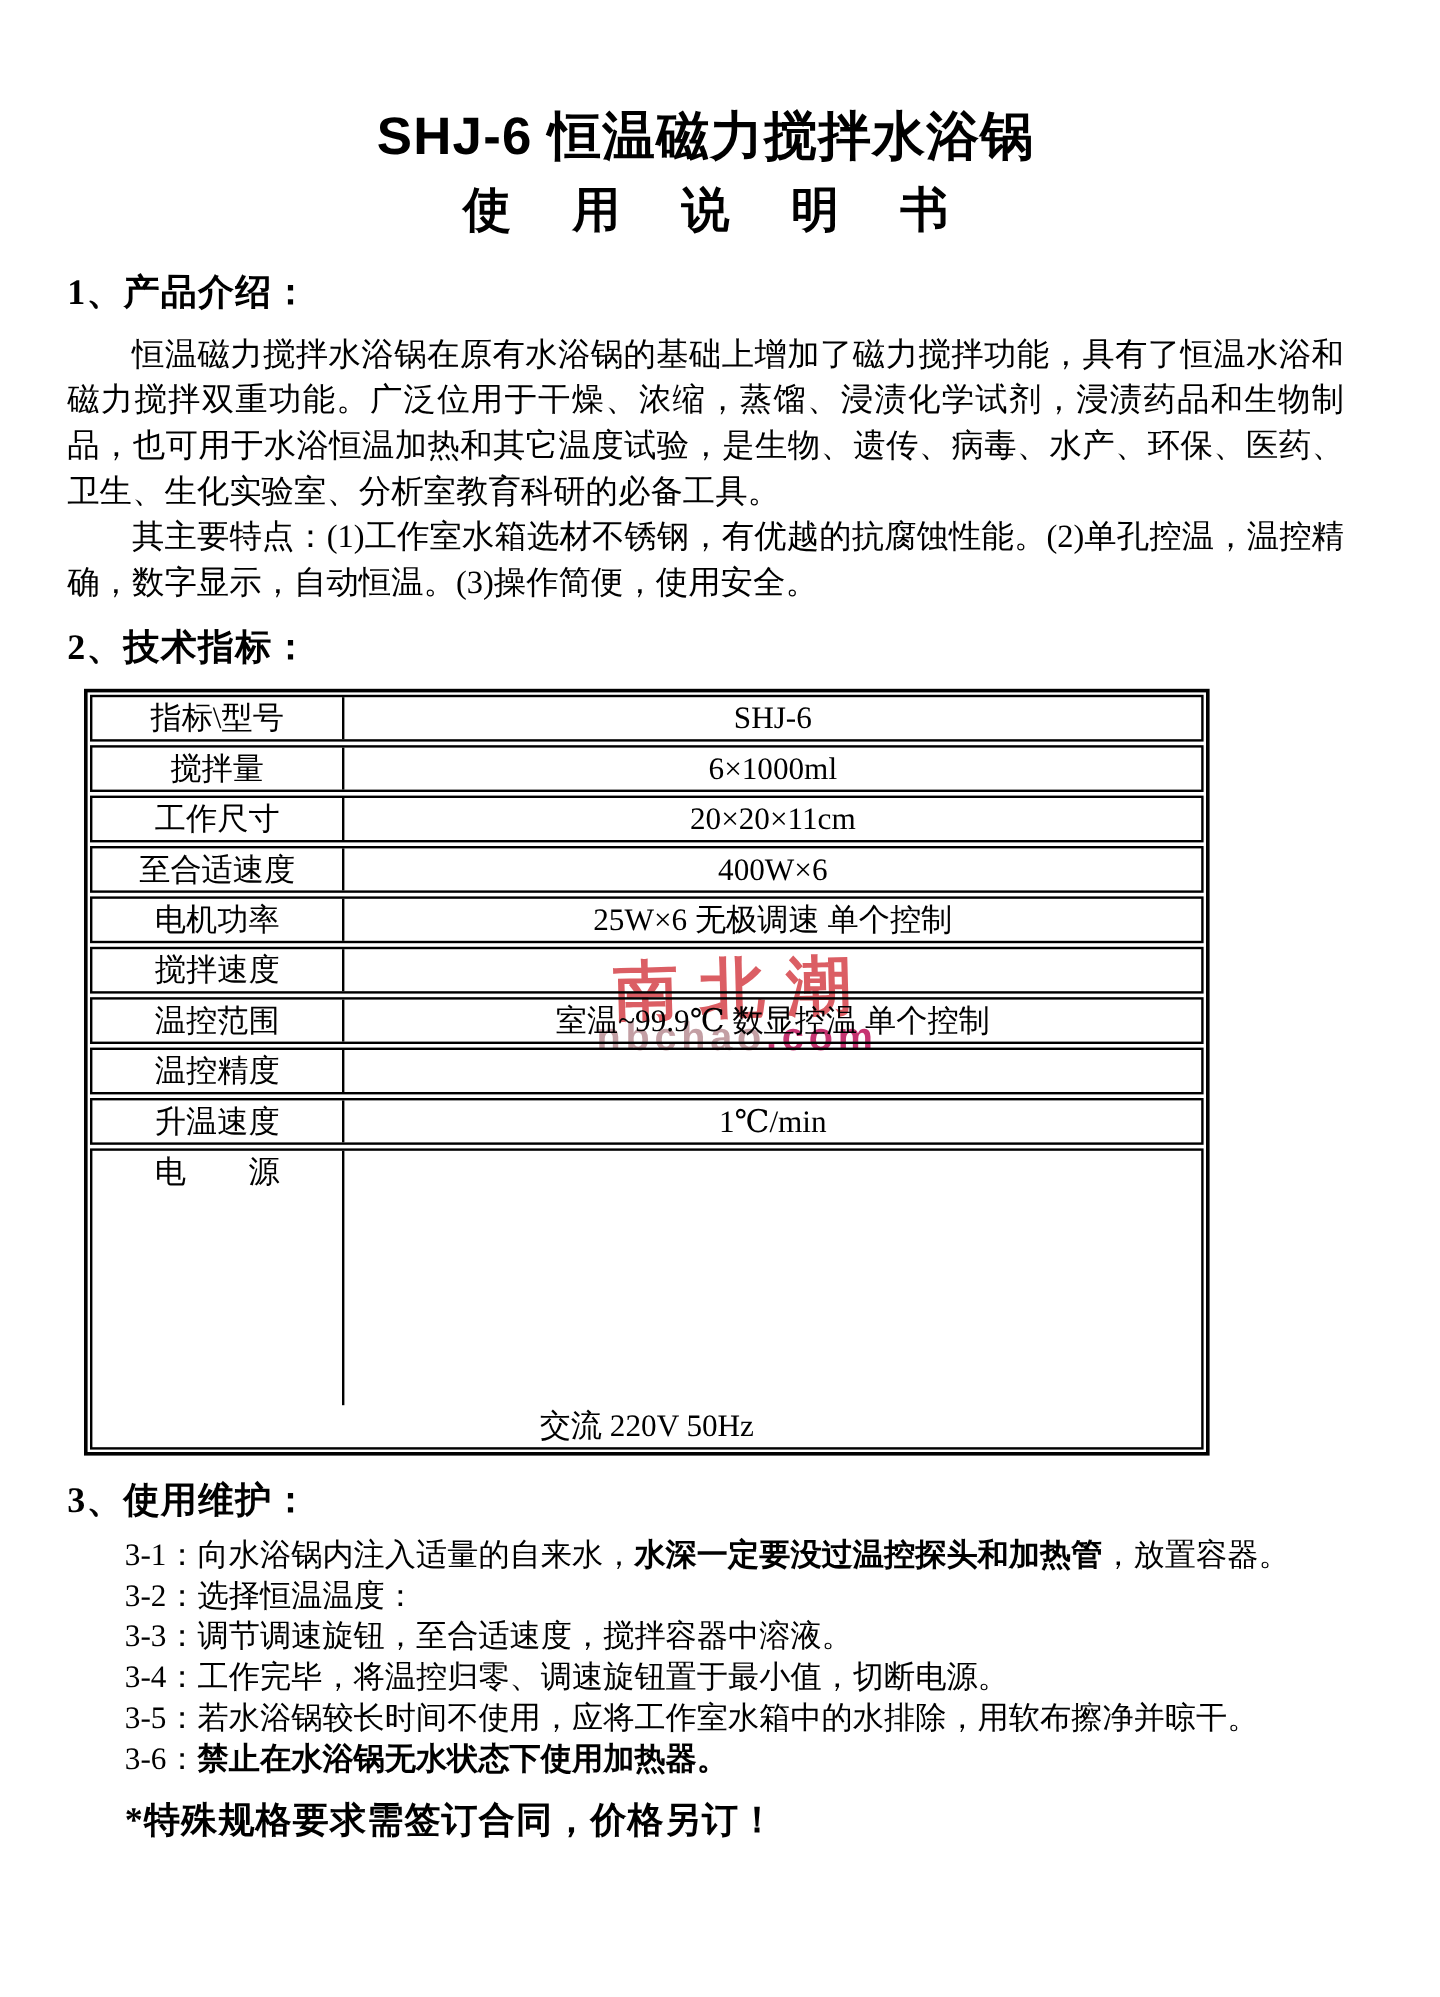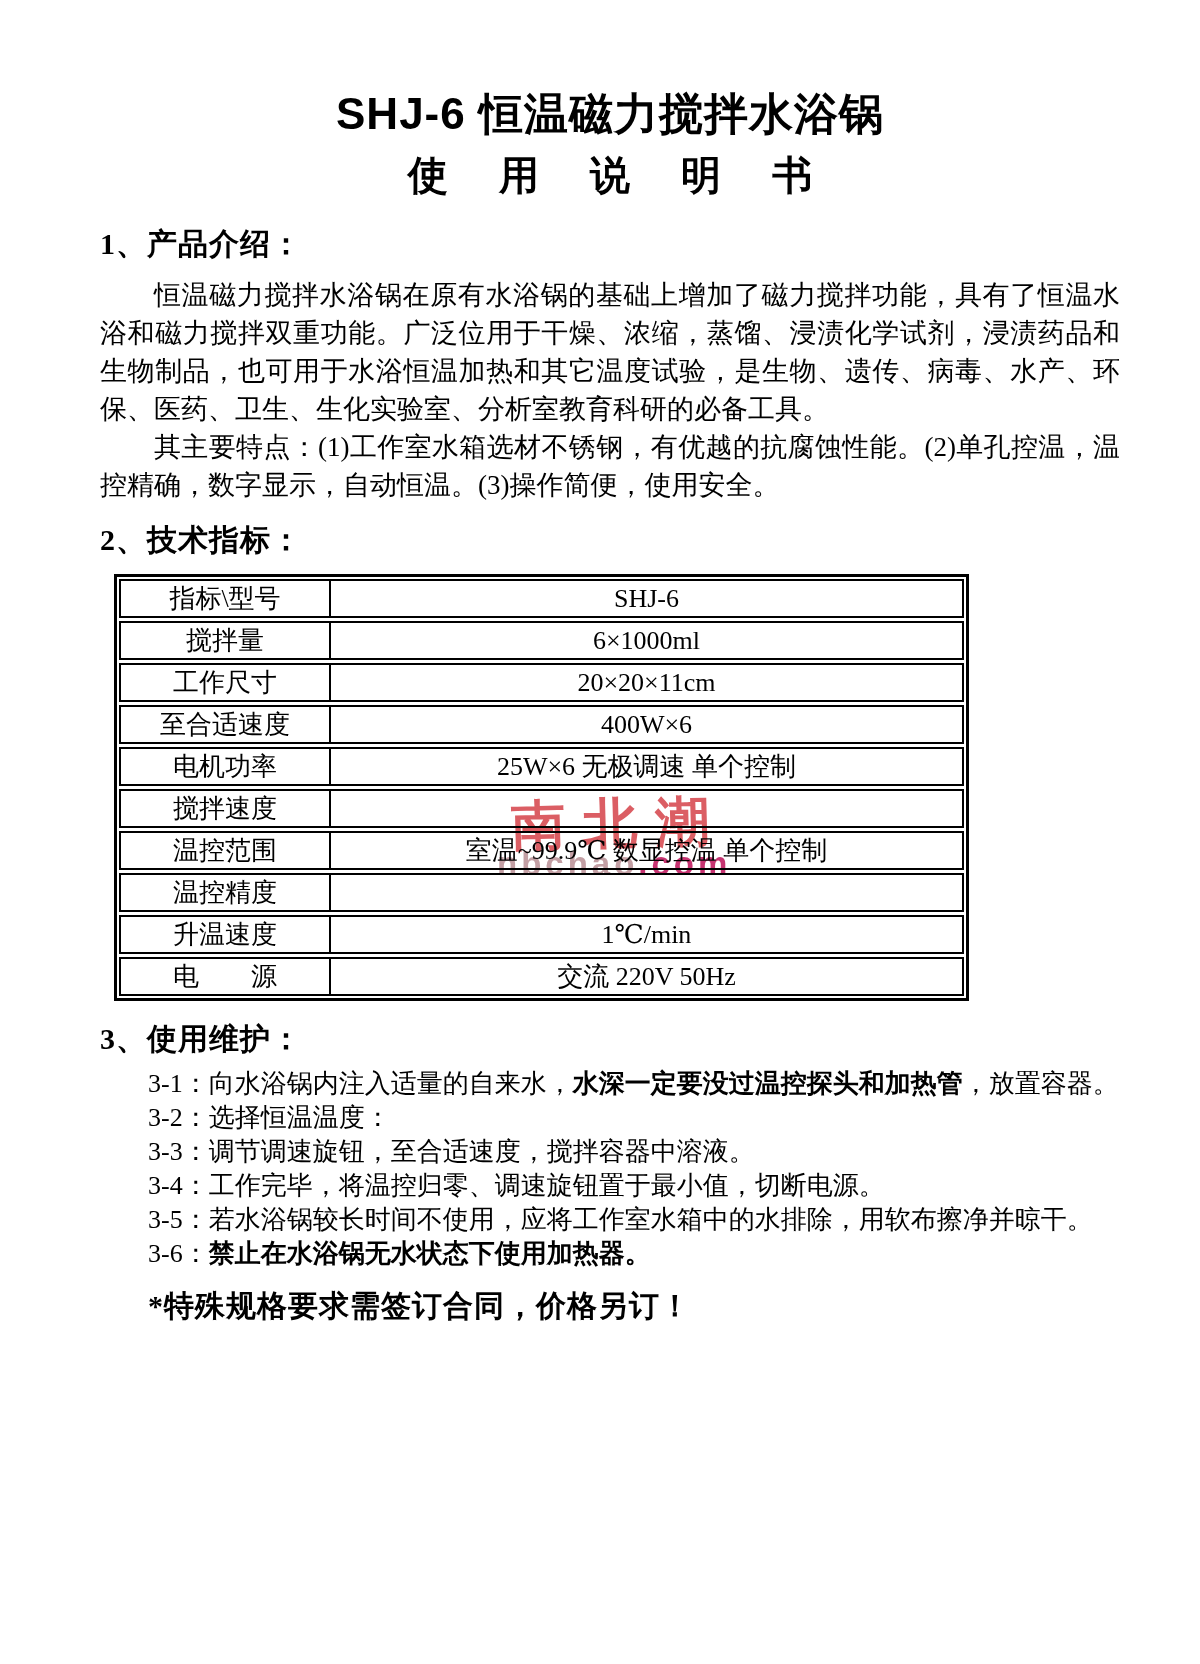--- a/index.html
+++ b/index.html
@@ -1,21 +1,21 @@
 <!DOCTYPE html>
 <html><head>
 <meta charset="utf-8">
 <style>
   html,body{margin:0;padding:0;background:#ffffff;}
   body{
     width:1200px;height:1664px;position:relative;overflow:hidden;
     color:#000;font-family:"Liberation Serif","DejaVu Serif",serif;
     -webkit-font-smoothing:antialiased;
   }
-  .page{padding:88px 80px 0 100px;position:relative;}
+  .page{padding:88px 80px 0 56px;position:relative;}
 
   .doc-title{
     font-family:"Liberation Sans","DejaVu Sans",sans-serif;
     font-size:44px;line-height:52px;font-weight:bold;
     text-align:center;letter-spacing:1px;
   }
   .doc-subtitle{
     font-family:"Liberation Sans","DejaVu Sans",sans-serif;
     font-size:40px;line-height:50px;font-weight:bold;
     text-align:center;letter-spacing:20px;text-indent:20px;
@@ -31,28 +31,28 @@
   .h3{margin-top:18px;}
 
   .body-p{
     font-size:27px;line-height:38px;margin:0;text-align:justify;
   }
   .first{margin-top:12px;}
   .indent{text-indent:2em;}
 
   
   .spec-table{
-    margin:14px 0 0 14px;width:855px;
+    margin:14px 0 0 14px;width:938px;
     border:3px solid #000;padding:2px;box-sizing:border-box;
   }
   .spec-row{
     display:flex;align-items:stretch;border:2px solid #000;
     margin-bottom:3px;
   }
-  .spec-row:last-child{margin-bottom:0;}
+  .spec-row:last-child{margin-bottom:0;flex-direction:column;}
   .spec-label{
     width:208px;flex:0 0 208px;border-right:2px solid #000;
     text-align:center;font-size:26px;line-height:31px;padding:2px 0;
   }
   .spec-value{
     flex:1;text-align:center;font-size:26px;line-height:31px;padding:2px 0;
   }
 
   
   .maint{margin:8px 0 0 48px;width:987px;}

